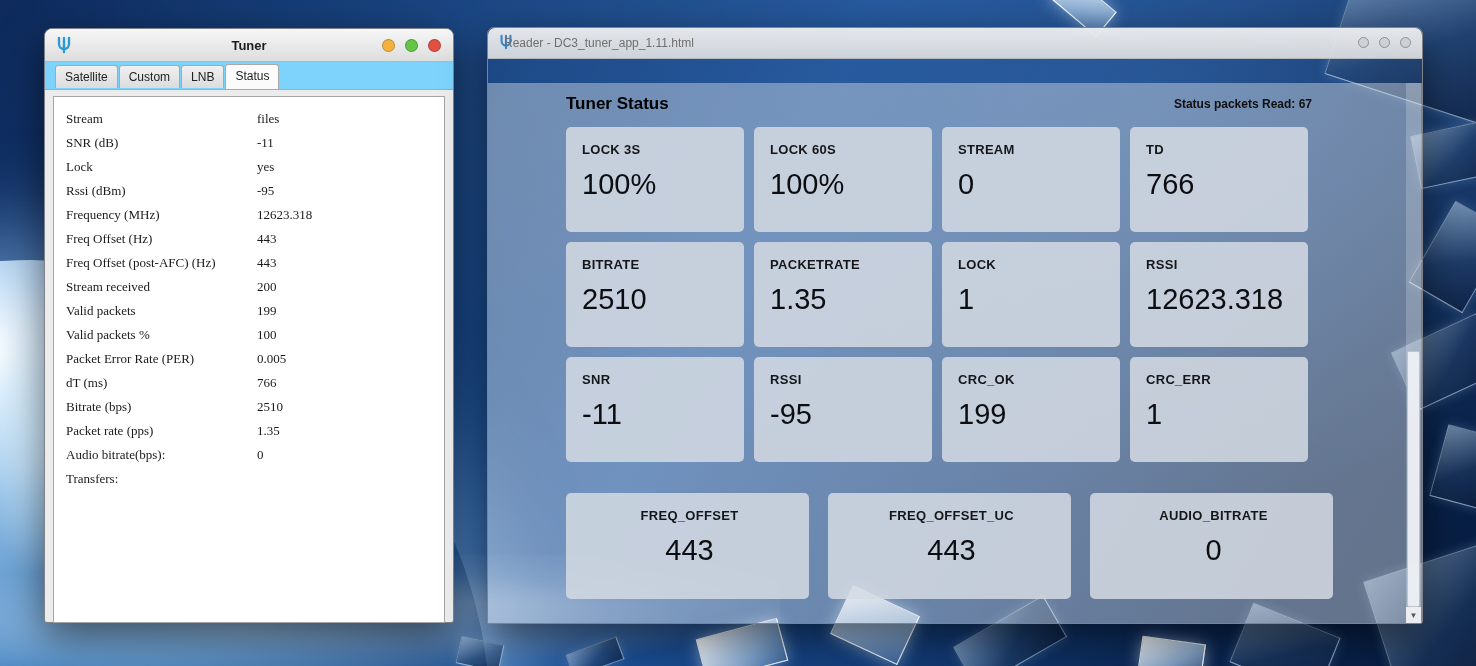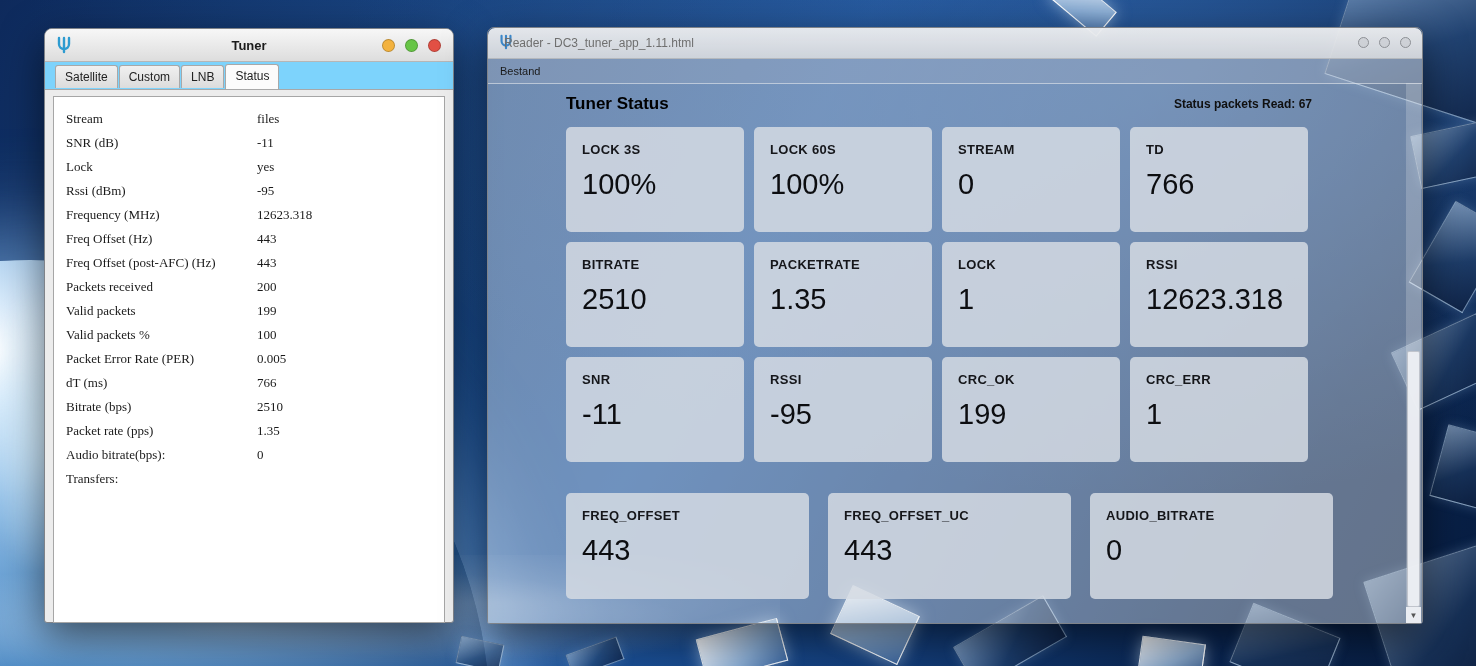--- a/index.html
+++ b/index.html
@@ -58,21 +58,21 @@
     background:rgba(206,212,221,0.55);border-bottom:1px solid rgba(255,255,255,0.25);}
   .menu-item{font-size:11px;color:#1a1a1a;padding:2px 4px;cursor:default;}
   .reader-content{position:absolute;top:55px;bottom:0;left:0;right:0;background:rgba(226,230,237,0.42);overflow:hidden;padding-left:28px;}
 
   .page-heading{position:absolute;left:78px;top:11px;font-size:17px;font-weight:bold;color:#000;}
   .status-read{position:absolute;right:110px;top:14px;font-size:12px;font-weight:bold;color:#101010;}
 
   .cards-grid{position:absolute;left:78px;top:44px;display:grid;grid-template-columns:repeat(4,178px);
     grid-auto-rows:105px;column-gap:18px;row-gap:17px;gap:10px;}
   .cards-grid-wide{position:absolute;left:78px;top:410px;display:grid;grid-template-columns:repeat(3,243px);
-    grid-auto-rows:106px;column-gap:19px;}
+    grid-auto-rows:106px;column-gap:19px;text-align:center;}
   .card{background:rgba(213,218,227,0.85);border-radius:5px;padding:15px 12px 0 16px;box-sizing:border-box;}
   .card-label{font-size:13px;font-weight:bold;color:#15161a;letter-spacing:0.3px;}
   .card-value{font-size:29px;color:#0c0d10;margin-top:11px;white-space:nowrap;}
 
   .scrollbar{position:absolute;right:1px;top:0;bottom:0;width:15px;background:rgba(245,246,248,0.22);}
   .sb-thumb{position:absolute;left:1px;right:1px;top:268px;height:256px;background:rgba(238,240,244,0.95);
     border:1px solid rgba(150,155,165,0.5);border-radius:2px;box-sizing:border-box;cursor:default;}
   .sb-btn{position:absolute;left:0;right:0;bottom:0;height:16px;background:rgba(238,240,244,0.95);
     display:flex;align-items:center;justify-content:center;font-size:8px;color:#555;cursor:default;}
 </style>
@@ -143,21 +143,21 @@
         </div>
       <div class="kvrow">
           <span class="k">Freq Offset (Hz)</span>
           <span class="v">443</span>
         </div>
       <div class="kvrow">
           <span class="k">Freq Offset (post-AFC) (Hz)</span>
           <span class="v">443</span>
         </div>
       <div class="kvrow">
-          <span class="k">Packets received</span>
+          <span class="k">Stream received</span>
           <span class="v">200</span>
         </div>
       <div class="kvrow">
           <span class="k">Valid packets</span>
           <span class="v">199</span>
         </div>
       <div class="kvrow">
           <span class="k">Valid packets %</span>
           <span class="v">100</span>
         </div>
@@ -196,23 +196,20 @@
             <path d="M9 2 v14" fill="none" stroke="#3a86c8" stroke-width="2.4" stroke-linecap="round"></path>
           </svg>
       </span>
       <span class="title">Reader - DC3_tuner_app_1.11.html</span>
       <span class="circles">
         <span class="circle"></span>
         <span class="circle"></span>
         <span class="circle"></span>
       </span>
     </div>
-    <div class="menubar">
-      <span class="menu-item">Bestand</span>
-    </div>
     <div class="reader-content">
       <div class="page-heading">Tuner Status</div>
       <div class="status-read">Status packets Read: 67</div>
 
       <div class="cards-grid">
         <div class="card">
             <div class="card-label">LOCK 3S</div>
             <div class="card-value">100%</div>
           </div>
         <div class="card">

